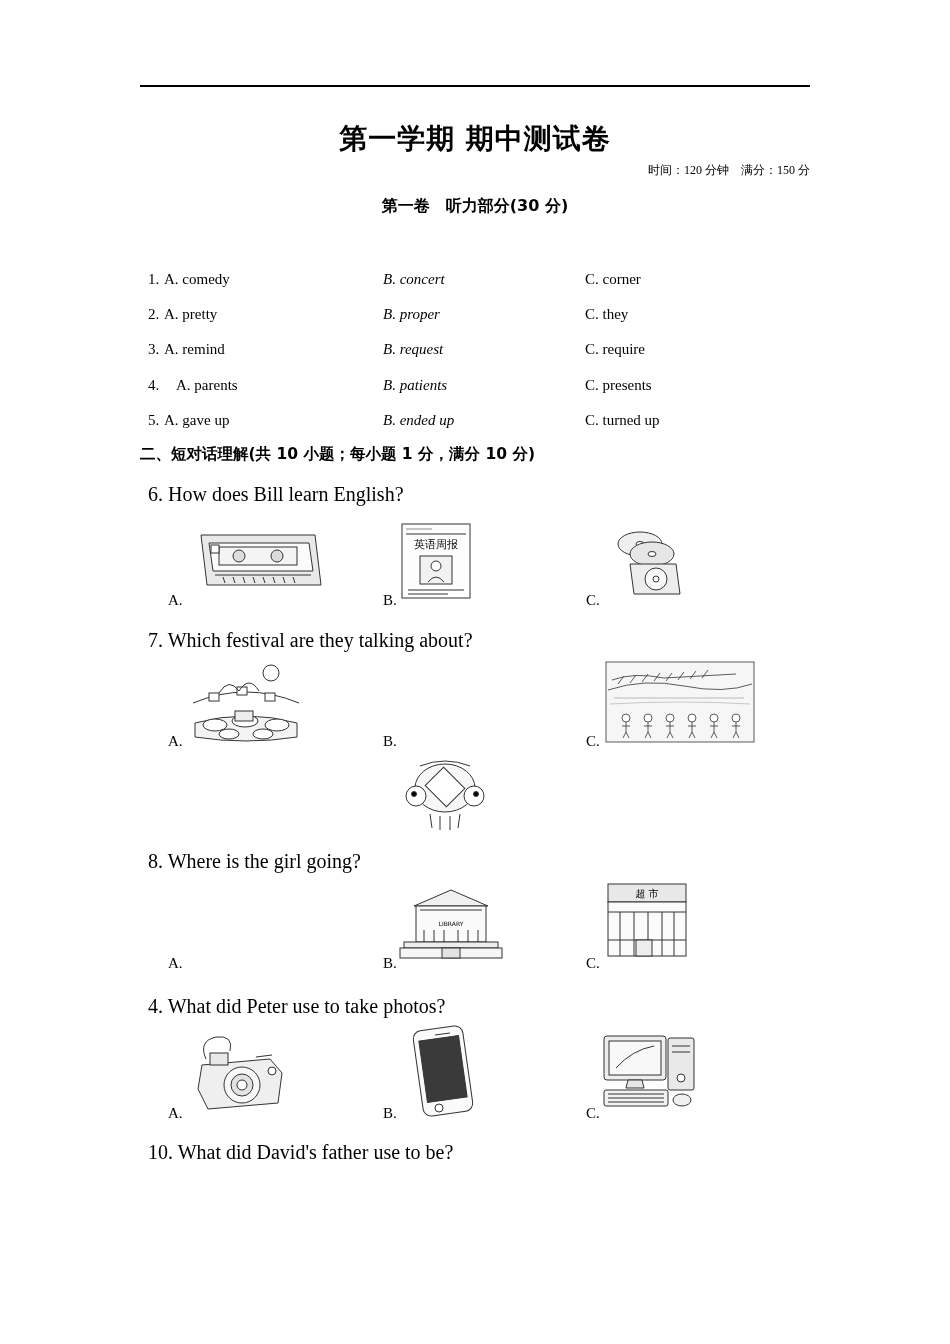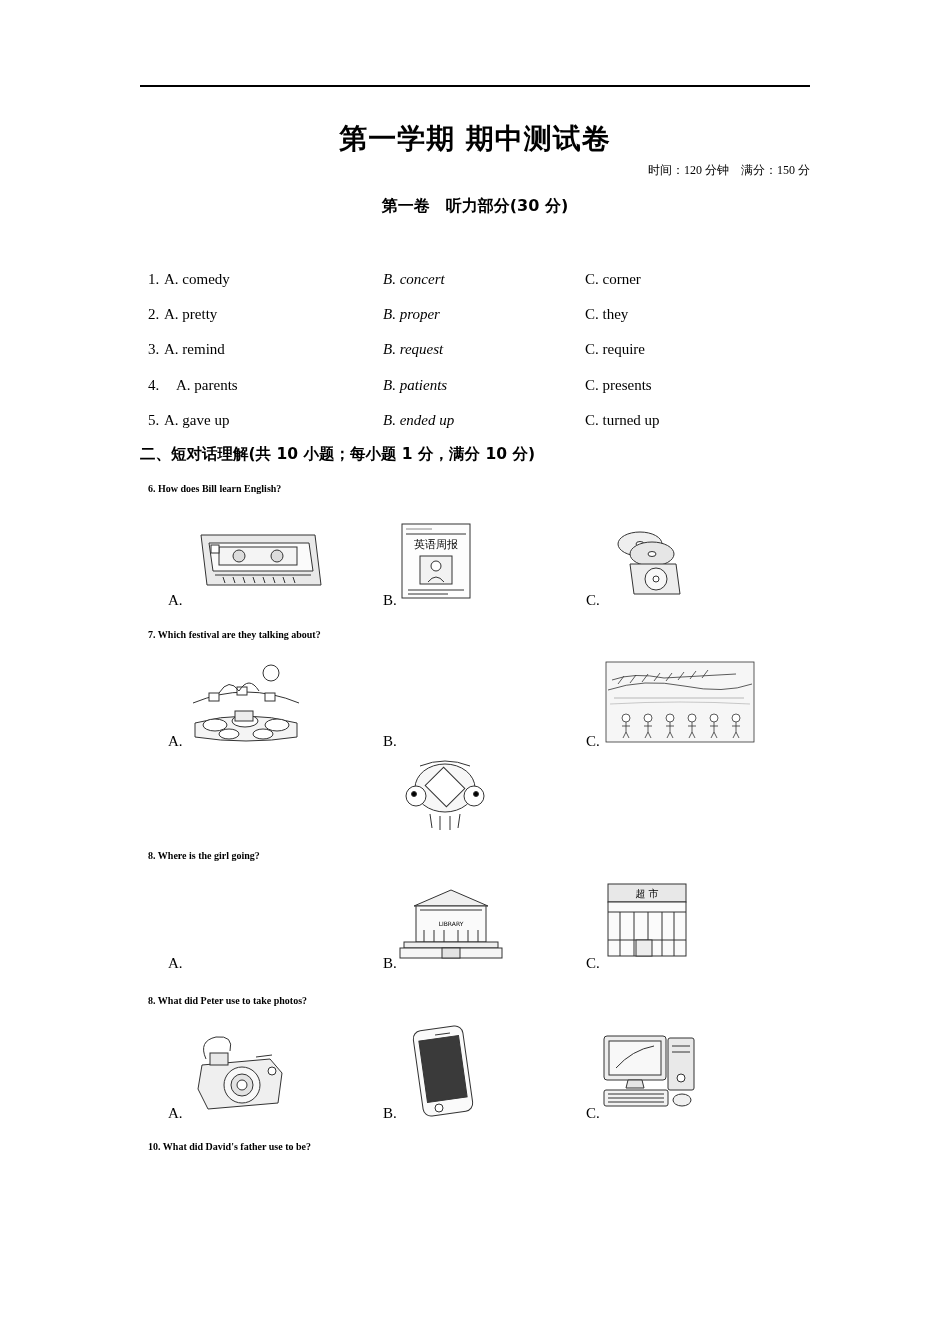--- a/index.html
+++ b/index.html
@@ -75,23 +75,22 @@
     width: 662px;
     font-size: 15px;
     height: 20px;
   }
   .choice-row .a { position: absolute; left: 0; }
   .choice-row .b { position: absolute; left: 235px; font-style: italic; }
   .choice-row .c { position: absolute; left: 437px; }
   .question {
     position: absolute;
     left: 148px;
-    font-size: 10px;
+    font-size: 20px;
     white-space: nowrap;
-    font-weight: bold;
   }
   .optlabel {
     position: absolute;
     font-size: 15px;
   }
   
   .pic {
     position: absolute;
     background: #fff;
   }
@@ -289,21 +288,21 @@
         <path d="M14 30 L14 74 M28 30 L28 74 M42 30 L42 74 M56 30 L56 74 M68 30 L68 74"></path>
         <rect x="30" y="58" width="16" height="16" fill="#ededed"></rect>
       </g>
     </svg>
   </div>
 
   <div class="optlabel" style="left:168px; top:955px">A.</div>
   <div class="optlabel" style="left:383px; top:955px">B.</div>
   <div class="optlabel" style="left:586px; top:955px">C.</div>
 
-  <div class="question" style="top:995px">8. What did Peter use to take photos?</div>
+  <div class="question" style="top:995px">4. What did Peter use to take photos?</div>
 
   <div class="pic" style="left:186px; top:1029px;">
     <svg width="106" height="86" viewBox="0 0 106 86">
       <g class="g-line" stroke-width="1">
         <path d="M16 36 L84 30 L96 44 L92 74 L22 80 L12 60 Z" fill="#efefef"></path>
         <circle cx="56" cy="56" r="18" fill="#f8f8f8"></circle>
         <circle cx="56" cy="56" r="11" fill="#e2e2e2"></circle>
         <circle cx="56" cy="56" r="5" fill="#fff"></circle>
         <rect x="24" y="24" width="18" height="12" fill="#e8e8e8"></rect>
         <path d="M20 30 Q12 12 30 8 Q48 6 44 22"></path>

